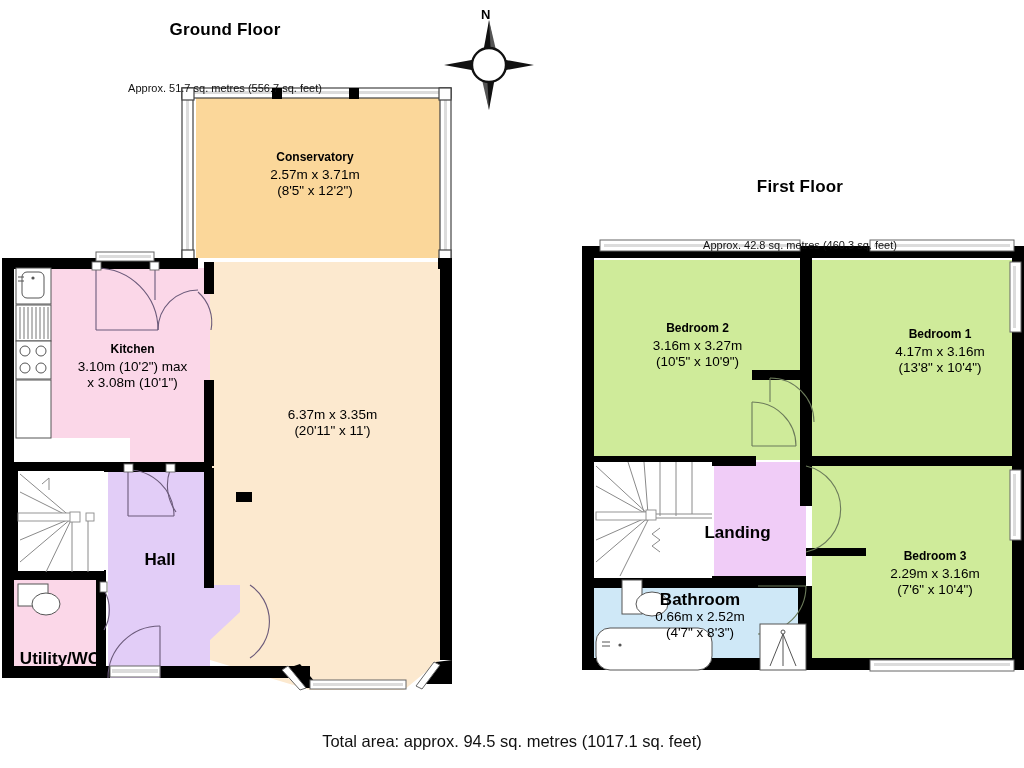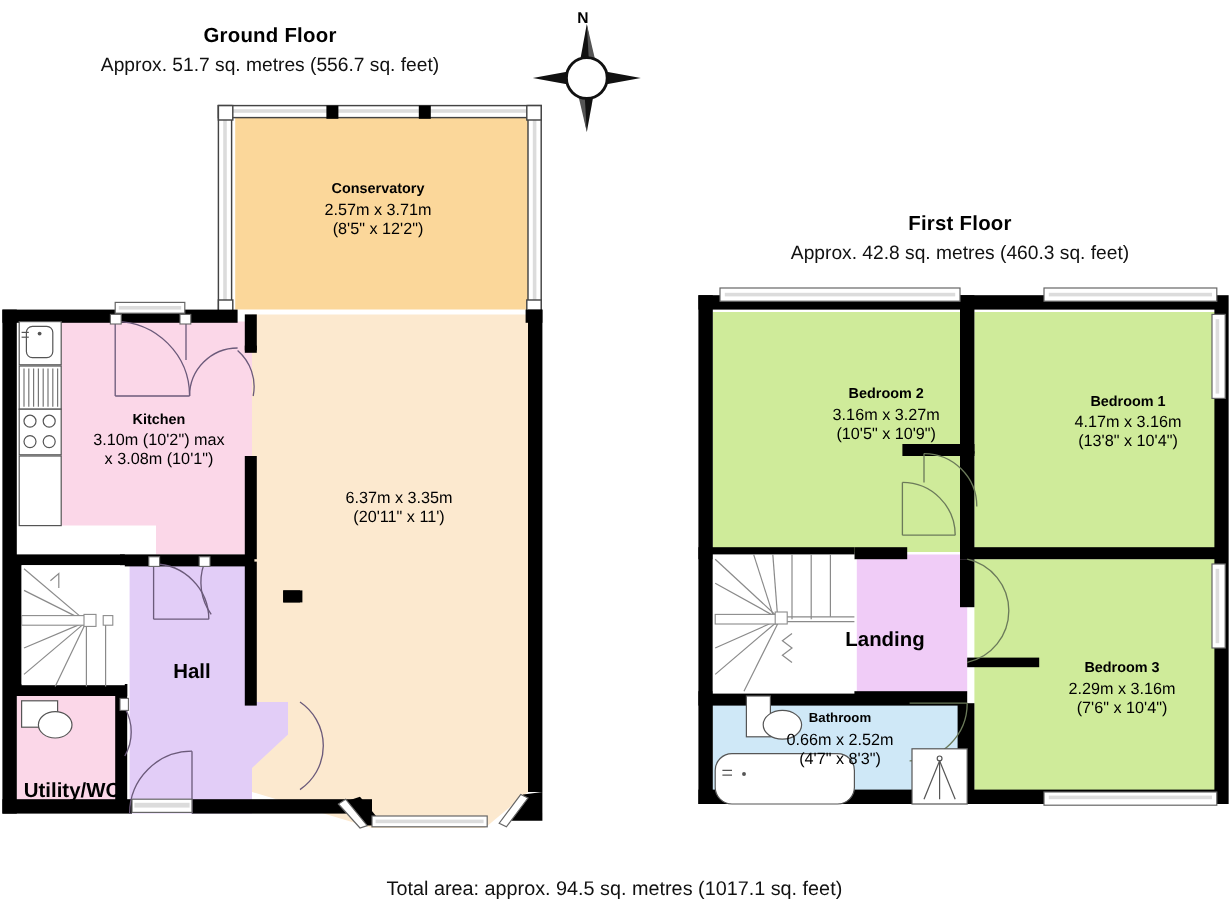--- a/index.html
+++ b/index.html
@@ -10,21 +10,21 @@
   }
   .plan{position:absolute;left:0;top:0;width:1024px;height:768px;}
   svg{display:block;}
 
   
   .fl-title{
     position:absolute;text-align:center;font-weight:bold;
     font-size:17px;letter-spacing:.2px;color:#000;
   }
   .fl-sub{
-    position:absolute;text-align:center;font-size:16px;color:#111;
+    position:absolute;text-align:center;font-size:11px;color:#111;margin-top:36px;
   }
   #gf-title{left:90px;top:20px;width:270px;}
   #gf-sub{left:75px;top:46px;width:300px;}
   #ff-title{left:665px;top:177px;width:270px;}
   #ff-sub{left:655px;top:203px;width:290px;}
 
   .total{
     position:absolute;left:0;top:732px;width:1024px;text-align:center;
     font-size:16.5px;color:#111;
   }
@@ -32,27 +32,27 @@
   
   .room{position:absolute;text-align:center;color:#000;}
   .room .nm{font-weight:bold;font-size:12px;line-height:19px;white-space:pre-line;}
   .room .d1,.room .d2{font-size:13.5px;line-height:16px;}
 
   #lbl-conservatory{left:215px;top:148px;width:200px;}
   #lbl-kitchen{left:50px;top:340px;width:165px;}
   #lbl-living{left:250px;top:407px;width:165px;}
   #lbl-hall{left:110px;top:550px;width:100px;}
   #lbl-utility{left:0px;top:625px;width:120px;margin-top:24px;}
-  #lbl-bed2{left:595px;top:319px;width:205px;padding-left:41px;}
+  #lbl-bed2{left:595px;top:319px;width:205px;}
   #lbl-bed1{left:855px;top:325px;width:170px;}
   #lbl-bed3{left:845px;top:547px;width:180px;}
   #lbl-landing{left:670px;top:523px;width:135px;}
   #lbl-bathroom{left:605px;top:590px;width:190px;}
   #lbl-hall .nm,#lbl-utility .nm,#lbl-landing .nm{font-size:17px;}
-  #lbl-bathroom .nm{font-size:11px;}
+  #lbl-bathroom .nm{font-size:17px;}
 
   .compass-n{position:absolute;left:481px;top:7px;font-size:13px;font-weight:bold;color:#000;}
 </style>
 </head>
 <body>
 
 <div class="plan">
 <svg width="1024" height="768" viewBox="0 0 1024 768" xmlns="http://www.w3.org/2000/svg">
 
   <g>

